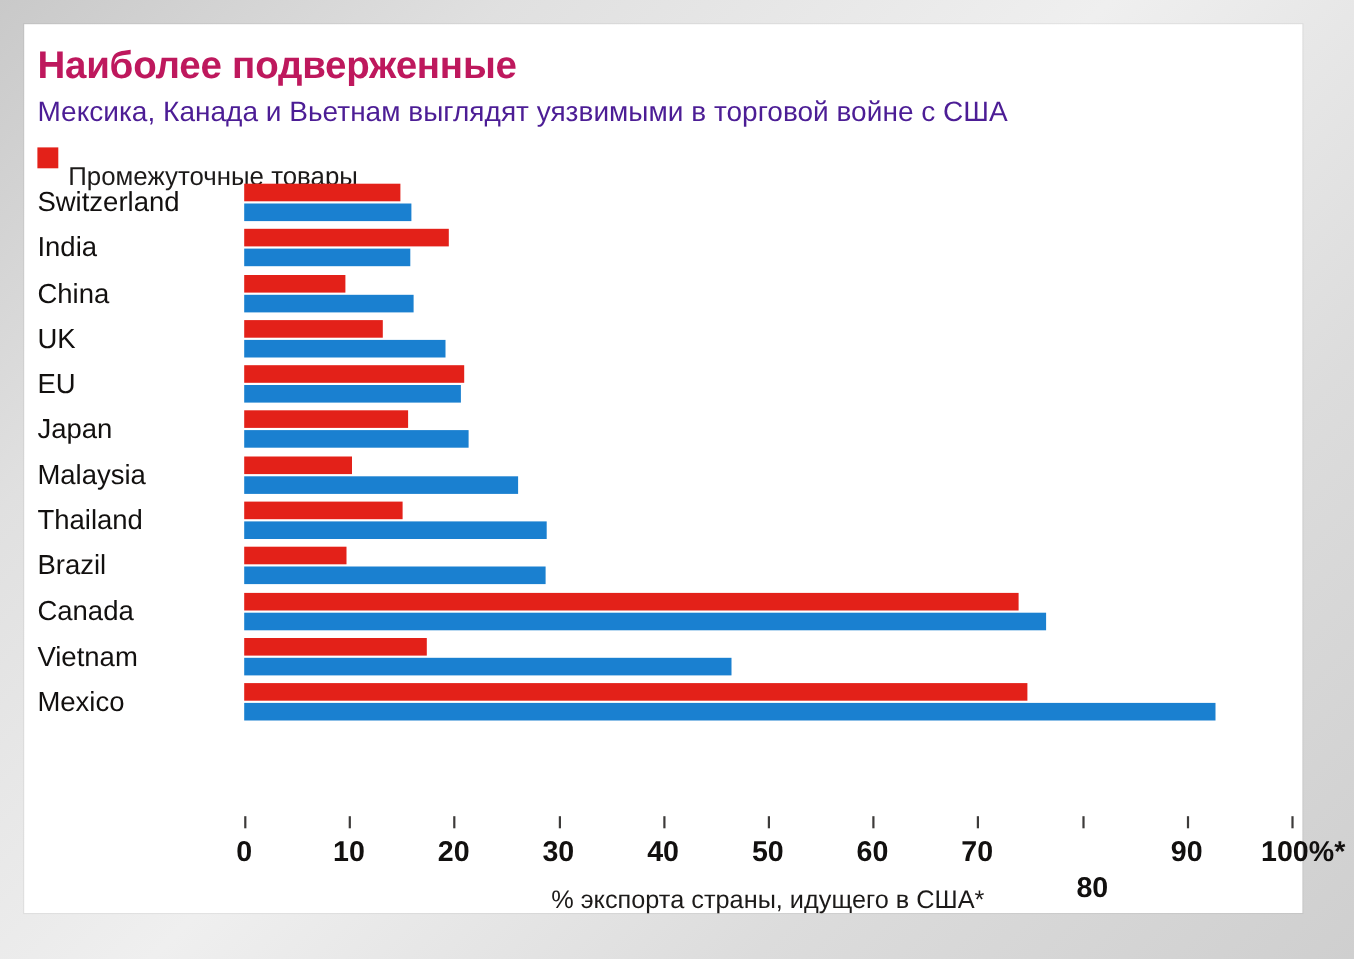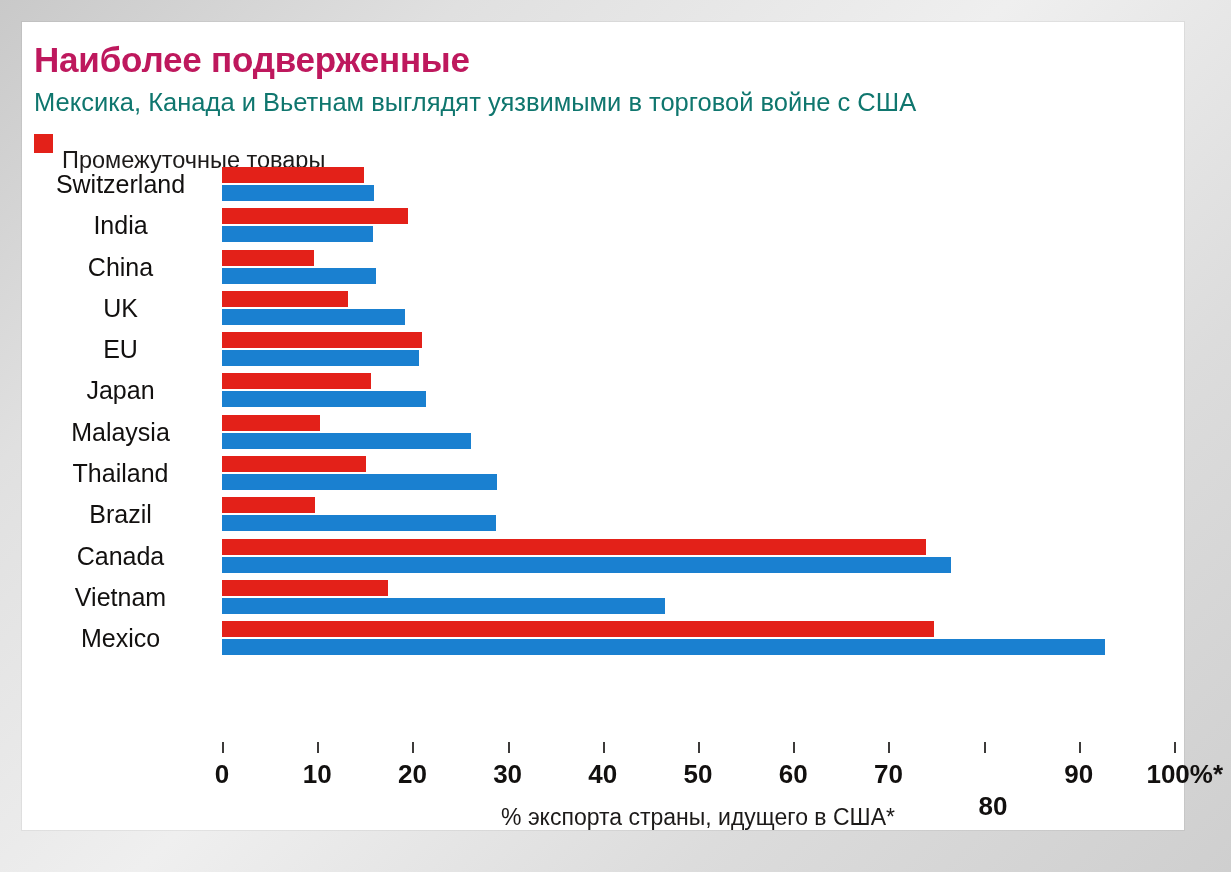--- a/index.html
+++ b/index.html
@@ -43,21 +43,21 @@
     font-weight: bold;
     color: #be185d;
     letter-spacing: -0.2px;
     line-height: 40px;
     margin: 8px 0 0 0;
     white-space: nowrap;
   }
   .subtitle {
     font-size: 25.5px;
     font-weight: normal;
-    color: #0f766e;
+    color: #4c1d95;
     line-height: 32px;
     margin: 6px 0 0 0;
     white-space: nowrap;
   }
   .legend {
     display: flex;
     align-items: center;
     gap: 26px;
     margin: 10px 0 0 0;
     height: 30px;
@@ -96,21 +96,21 @@
   .row {
     position: relative;
     height: 41.3px;
     display: flex;
     align-items: center;
   }
   .cat-label {
     position: absolute;
     left: 0;
     width: 173px;
-    text-align: center;
+    text-align: left;
     font-size: 25px;
     color: #12100f;
     white-space: nowrap;
     line-height: 41.3px;
   }
   .bars {
     position: absolute;
     left: 188px;
     top: 0;
     right: 0;

